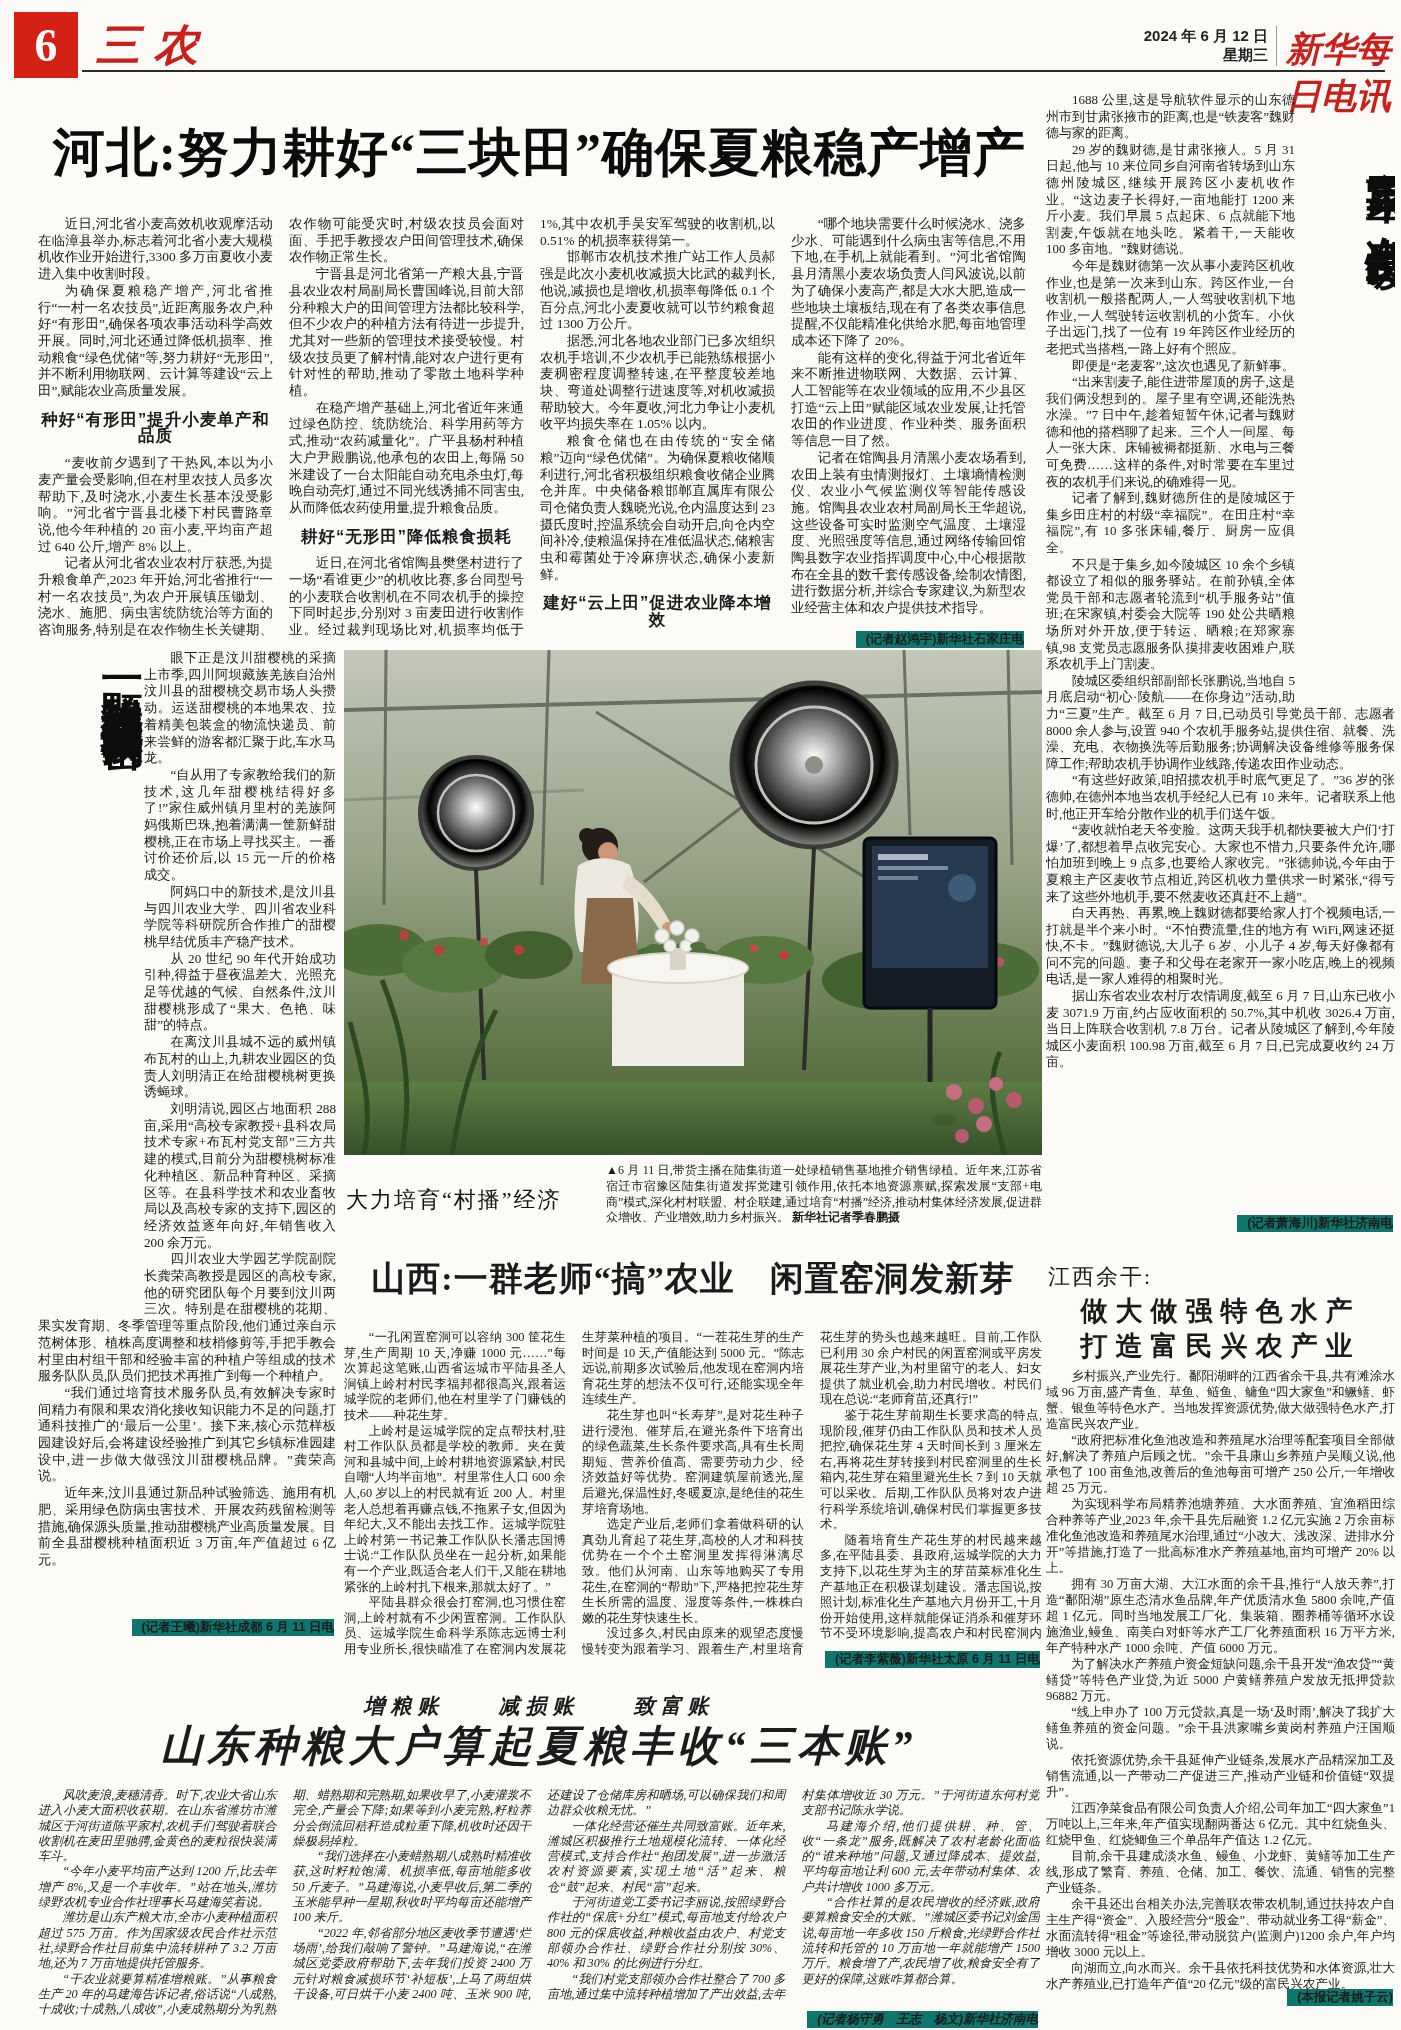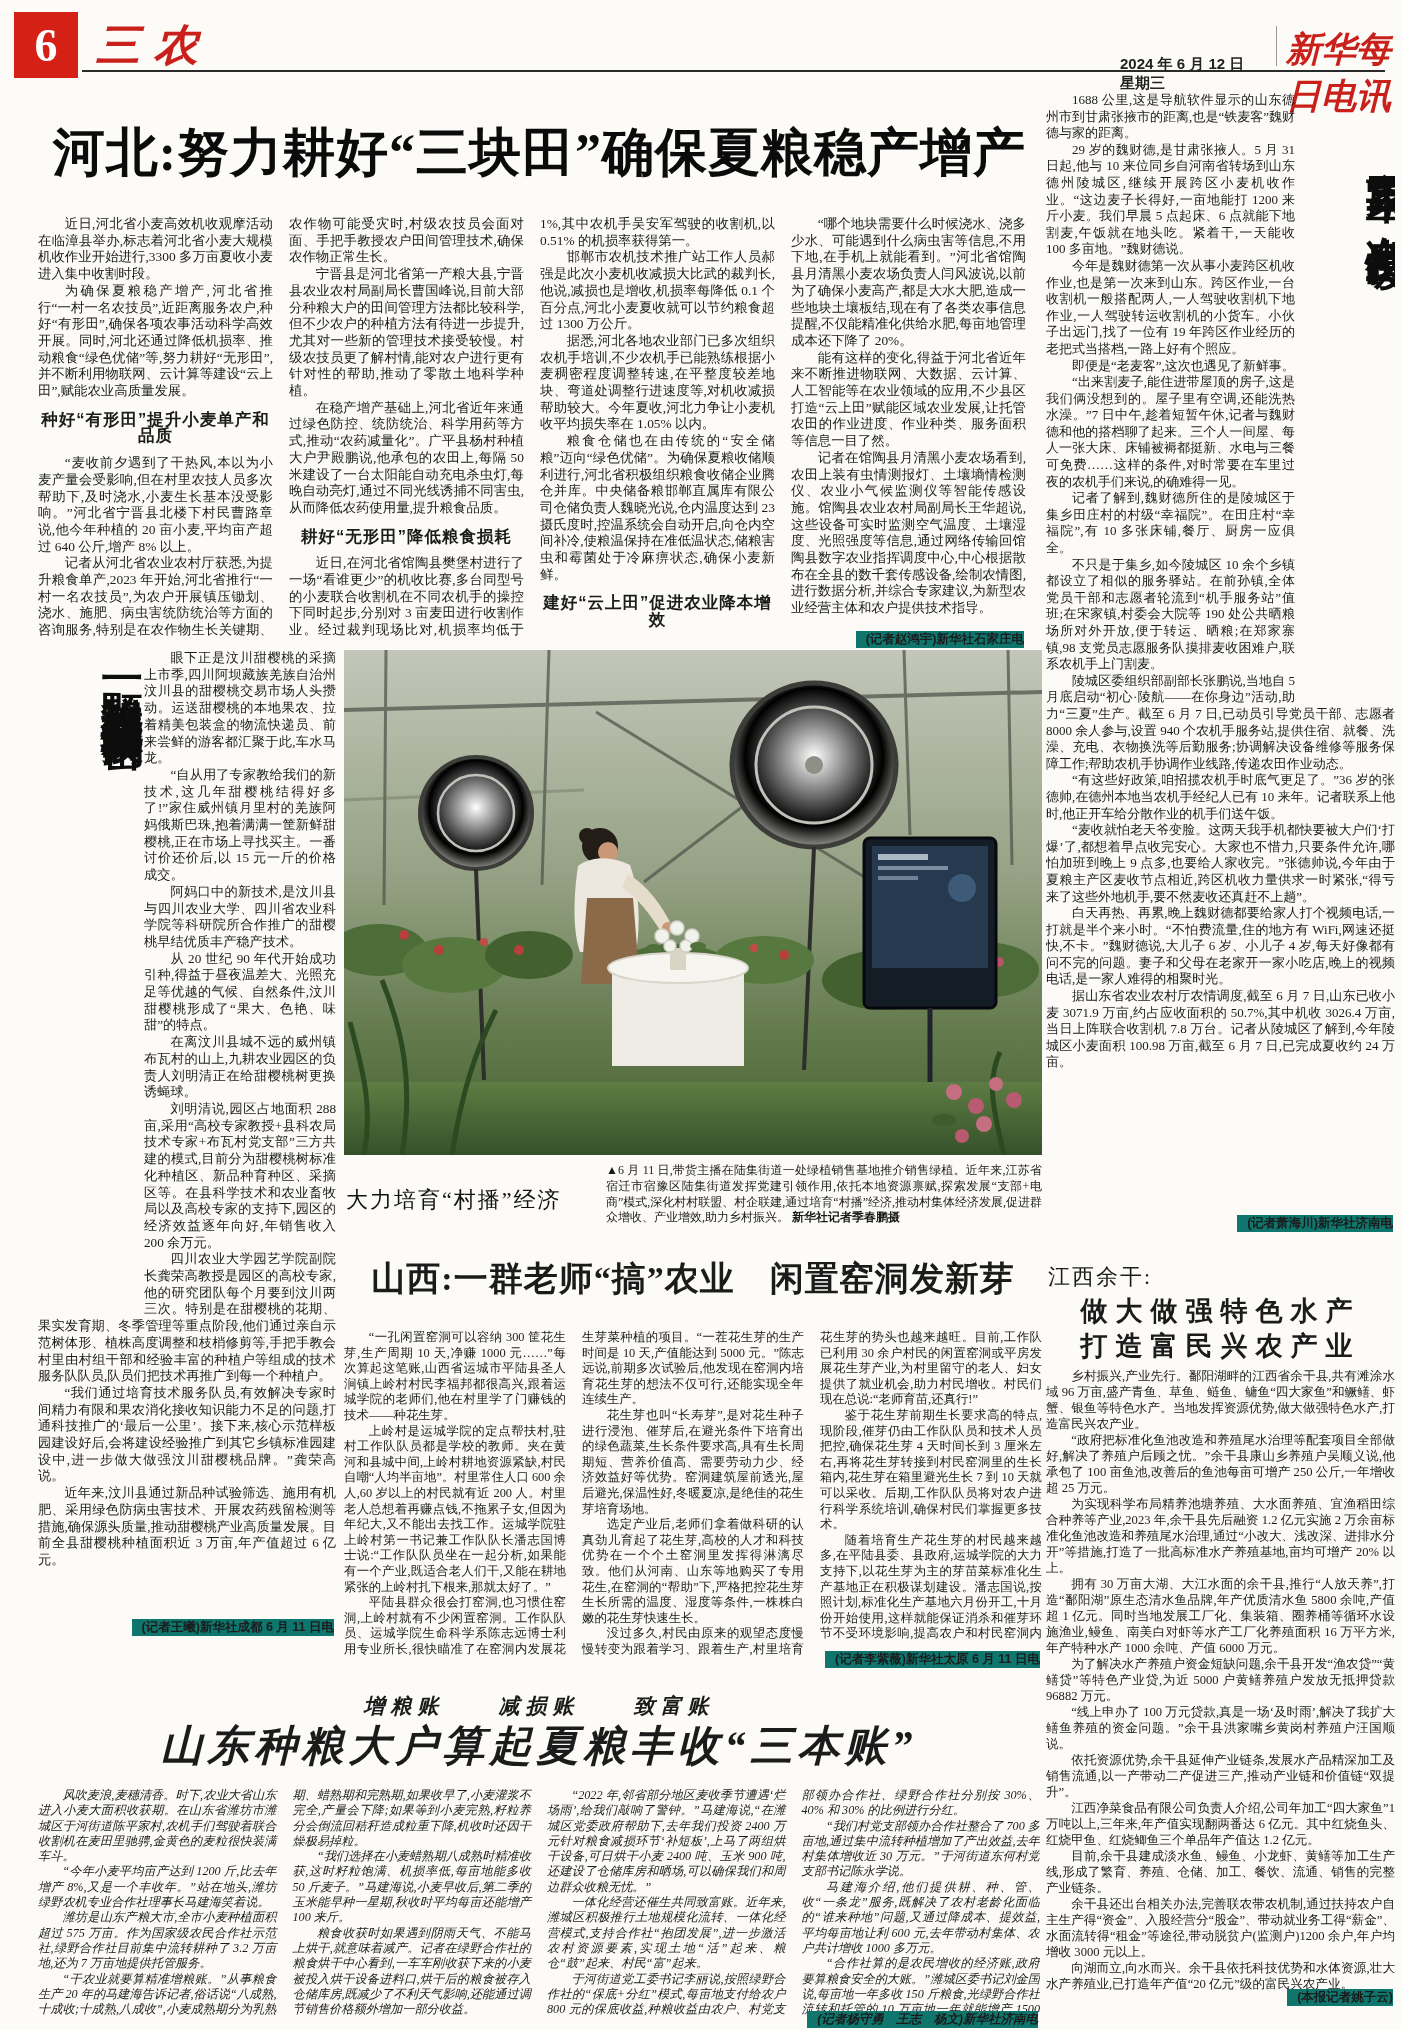--- a/index.html
+++ b/index.html
@@ -5,22 +5,22 @@
   html,body{margin:0;padding:0;background:#e8e8e4;}
   #page{position:relative;width:1401px;height:2030px;background:#fcfbf7;margin:0 auto;
         font-family:"Liberation Serif","DejaVu Serif",serif;color:#1b1b1b;overflow:hidden;}
   
   .pagenum-box{position:absolute;left:14px;top:12px;width:64px;height:66px;background:#d42015;
     color:#fff;font-weight:bold;font-size:46px;display:flex;align-items:center;justify-content:center;
     font-family:"Liberation Serif",serif;}
   .section-title{position:absolute;left:96px;top:16px;font-size:44px;font-weight:bold;color:#c9201b;
     letter-spacing:14px;font-style:italic;font-family:"Liberation Serif",serif;}
   .header-rule{position:absolute;left:82px;top:70px;width:1303px;height:2px;background:#2a2a2a;}
-  .date-block{position:absolute;left:1120px;top:26px;width:148px;text-align:left;font-size:15px;
-    font-weight:bold;line-height:19px;color:#222;font-family:"Liberation Sans",sans-serif;margin-top:28px;}
+  .date-block{position:absolute;left:1120px;top:26px;width:148px;text-align:right;font-size:15px;
+    font-weight:bold;line-height:19px;color:#222;font-family:"Liberation Sans",sans-serif;}
   .header-vdiv{position:absolute;left:1276px;top:26px;width:1px;height:40px;background:#9a9a9a;}
   .masthead{position:absolute;left:1286px;top:26px;width:110px;font-size:35px;font-weight:bold;
     color:#c9201b;font-style:italic;letter-spacing:0px;font-family:"Liberation Serif",serif;}
   
   .block{position:absolute;}
   .flow{position:absolute;text-align:justify;overflow:hidden;column-fill:auto;}
   .flow p{margin:0;text-indent:2em;}
   .subhead{font-family:"Liberation Sans","DejaVu Sans",sans-serif;font-weight:bold;text-align:center;
     font-size:16.5px;margin:11px 0;letter-spacing:1px;break-inside:avoid;text-indent:0;}
   .byline{position:absolute;right:2px;background:#0f766e;font-family:"Liberation Sans",sans-serif;
@@ -271,21 +271,20 @@
 
   <div class="block shandong">
     <div class="kicker-sd">增粮账　　减损账　　致富账</div>
     <h2 class="hl-shandong">山东种粮大户算起夏粮丰收“三本账”</h2>
     <div class="flow">
       <p class="para">风吹麦浪,麦穗清香。时下,农业大省山东进入小麦大面积收获期。在山东省潍坊市潍城区于河街道陈平家村,农机手们驾驶着联合收割机在麦田里驰骋,金黄色的麦粒很快装满车斗。</p>
       <p class="para">“今年小麦平均亩产达到 1200 斤,比去年增产 8%,又是一个丰收年。”站在地头,潍坊绿野农机专业合作社理事长马建海笑着说。</p>
       <p class="para">潍坊是山东产粮大市,全市小麦种植面积超过 575 万亩。作为国家级农民合作社示范社,绿野合作社目前集中流转耕种了 3.2 万亩地,还为 7 万亩地提供托管服务。</p>
       <p class="para">“干农业就要算精准增粮账。”从事粮食生产 20 年的马建海告诉记者,俗话说“八成熟,十成收;十成熟,八成收”,小麦成熟期分为乳熟期、蜡熟期和完熟期,如果收早了,小麦灌浆不完全,产量会下降;如果等到小麦完熟,籽粒养分会倒流回秸秆造成粒重下降,机收时还因干燥极易掉粒。</p>
       <p class="para">“我们选择在小麦蜡熟期八成熟时精准收获,这时籽粒饱满、机损率低,每亩地能多收 50 斤麦子。”马建海说,小麦早收后,第二季的玉米能早种一星期,秋收时平均每亩还能增产 100 来斤。</p>
-      <p class="para">粮食收获时如果遇到阴雨天气、不能马上烘干,就意味着减产。记者在绿野合作社的粮食烘干中心看到,一车车刚收获下来的小麦被投入烘干设备进料口,烘干后的粮食被存入仓储库房,既减少了不利天气影响,还能通过调节销售价格额外增加一部分收益。</p>
       <p class="para">“2022 年,邻省部分地区麦收季节遭遇‘烂场雨’,给我们敲响了警钟。”马建海说,“在潍城区党委政府帮助下,去年我们投资 2400 万元针对粮食减损环节‘补短板’,上马了两组烘干设备,可日烘干小麦 2400 吨、玉米 900 吨,还建设了仓储库房和晒场,可以确保我们和周边群众收粮无忧。”</p>
       <p class="para">一体化经营还催生共同致富账。近年来,潍城区积极推行土地规模化流转、一体化经营模式,支持合作社“抱团发展”,进一步激活农村资源要素,实现土地“活”起来、粮仓“鼓”起来、村民“富”起来。</p>
       <p class="para">于河街道党工委书记李丽说,按照绿野合作社的“保底+分红”模式,每亩地支付给农户 800 元的保底收益,种粮收益由农户、村党支部领办合作社、绿野合作社分别按 30%、40% 和 30% 的比例进行分红。</p>
       <p class="para">“我们村党支部领办合作社整合了 700 多亩地,通过集中流转种植增加了产出效益,去年村集体增收近 30 万元。”于河街道东何村党支部书记陈永学说。</p>
       <p class="para">马建海介绍,他们提供耕、种、管、收“一条龙”服务,既解决了农村老龄化面临的“谁来种地”问题,又通过降成本、提效益,平均每亩地让利 600 元,去年带动村集体、农户共计增收 1000 多万元。</p>
       <p class="para">“合作社算的是农民增收的经济账,政府要算粮食安全的大账。”潍城区委书记刘金国说,每亩地一年多收 150 斤粮食,光绿野合作社流转和托管的 10 万亩地一年就能增产 1500 万斤。粮食增了产,农民增了收,粮食安全有了更好的保障,这账咋算都合算。</p>
     </div>
     <div class="byline">(记者杨守勇　王志　杨文)新华社济南电</div>
   </div>
 

